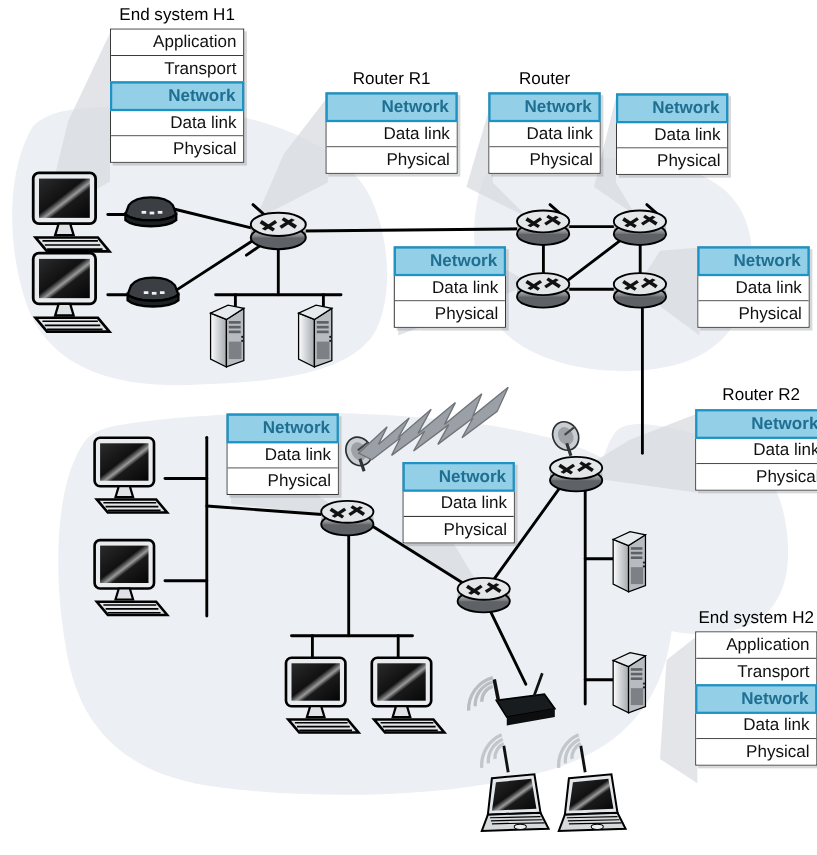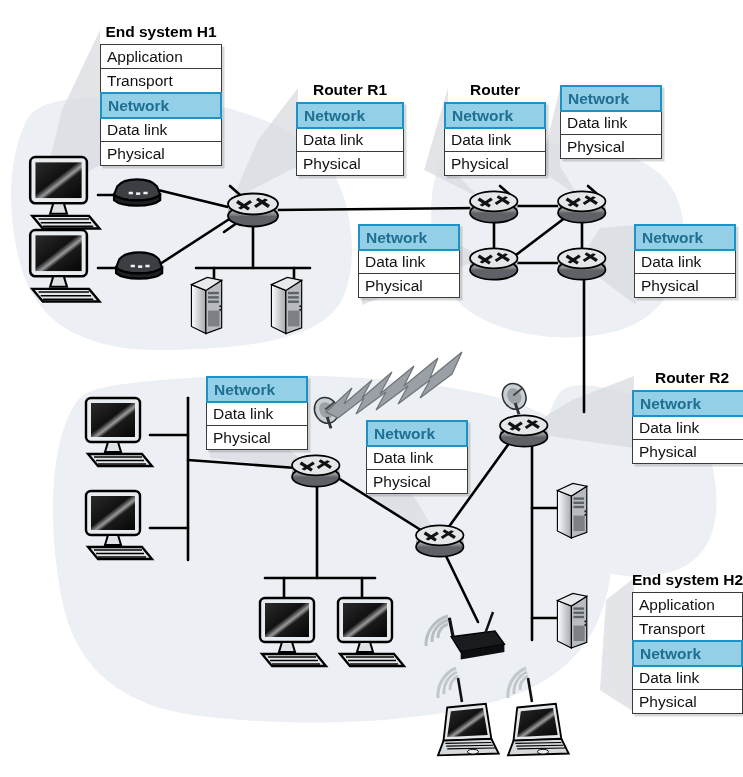--- a/index.html
+++ b/index.html
@@ -8,35 +8,34 @@
     position:relative;
     width:743px;height:777px;
     background:#ffffff;
     overflow:hidden;
   }
   
   .stack{position:absolute;}
   .stack-title{
     text-align:center;
     font-size:15.5px;
-    font-weight:bold;
+    font-weight:normal;
     color:#000;
     line-height:19px;
     margin-bottom:3px;
     white-space:nowrap;
-    margin-top:18px;
   }
   .stack-box{
     border:1.6px solid #3a3a3a;
     background:#ffffff;
     box-shadow:2.5px 2.5px 0 rgba(120,125,130,.30);
   }
   .layer{
     font-size:15.5px;
-    text-align:left;
+    text-align:right;
     color:#111;
     padding:2.5px 6px;
     border-bottom:1.4px solid #3a3a3a;
     white-space:nowrap;
     background:#fff;
   }
   .layer:last-child{border-bottom:none;}
   .layer.net{
     background:#93cfe6;
     color:#1f6f92;
@@ -343,21 +342,21 @@
     <div class="stack-title">End system H1</div>
     <div class="stack-box">
       <div class="layer">Application</div>
       <div class="layer">Transport</div>
       <div class="layer net">Network</div>
       <div class="layer">Data link</div>
       <div class="layer">Physical</div>
     </div>
   </div>
 
-  <div class="stack" style="left:296px;top:62px;width:108px;">
+  <div class="stack" style="left:296px;top:62px;width:120px;">
     <div class="stack-title">Router R1</div>
     <div class="stack-box">
       <div class="layer net">Network</div>
       <div class="layer">Data link</div>
       <div class="layer">Physical</div>
     </div>
   </div>
 
   <div class="stack" style="left:444px;top:62px;width:102px;">
     <div class="stack-title">Router</div>

